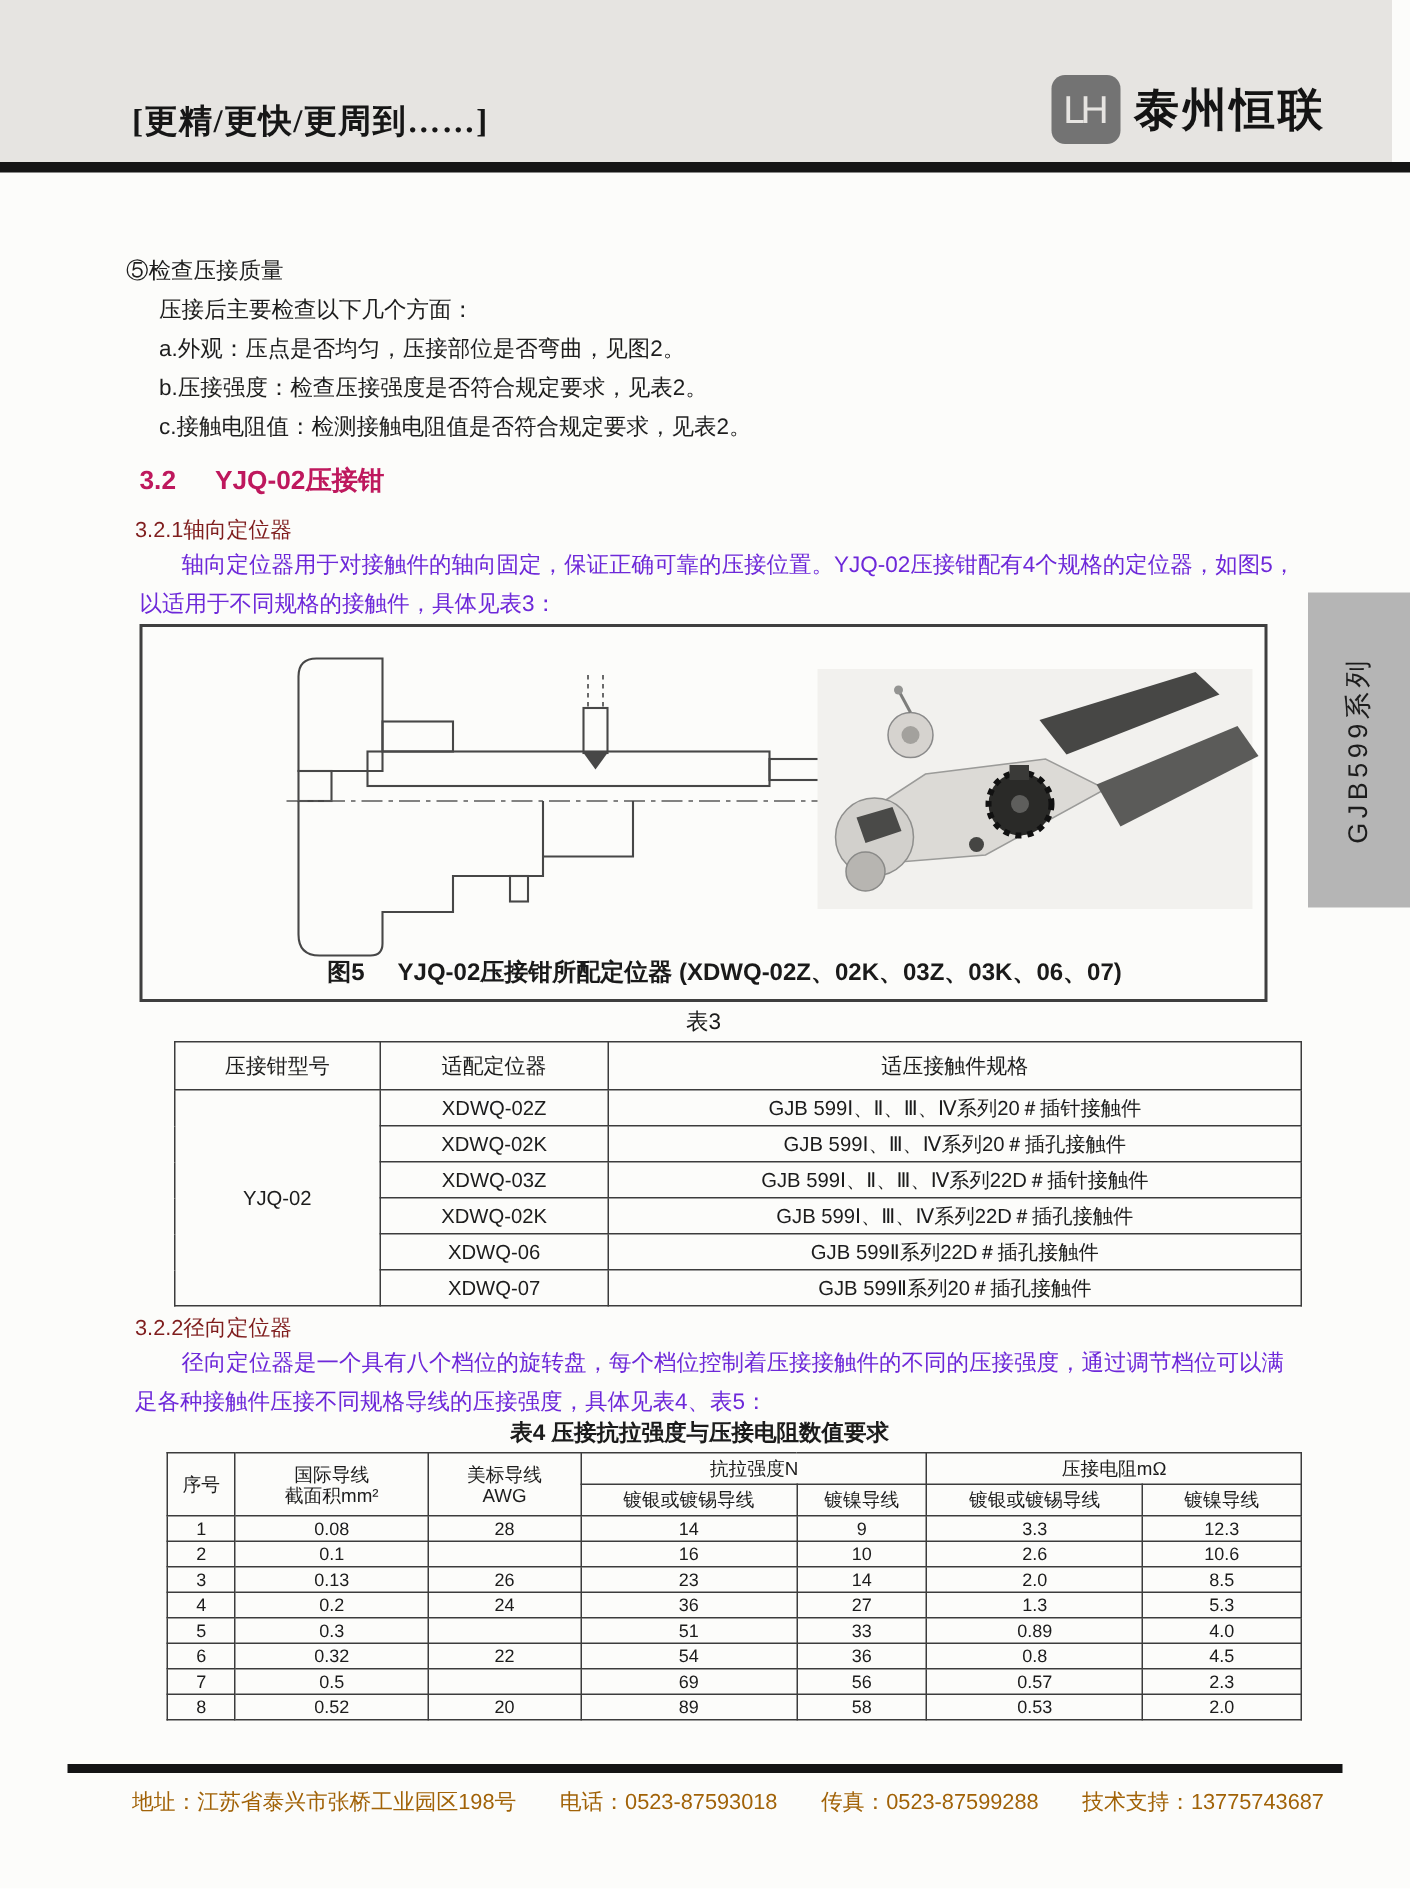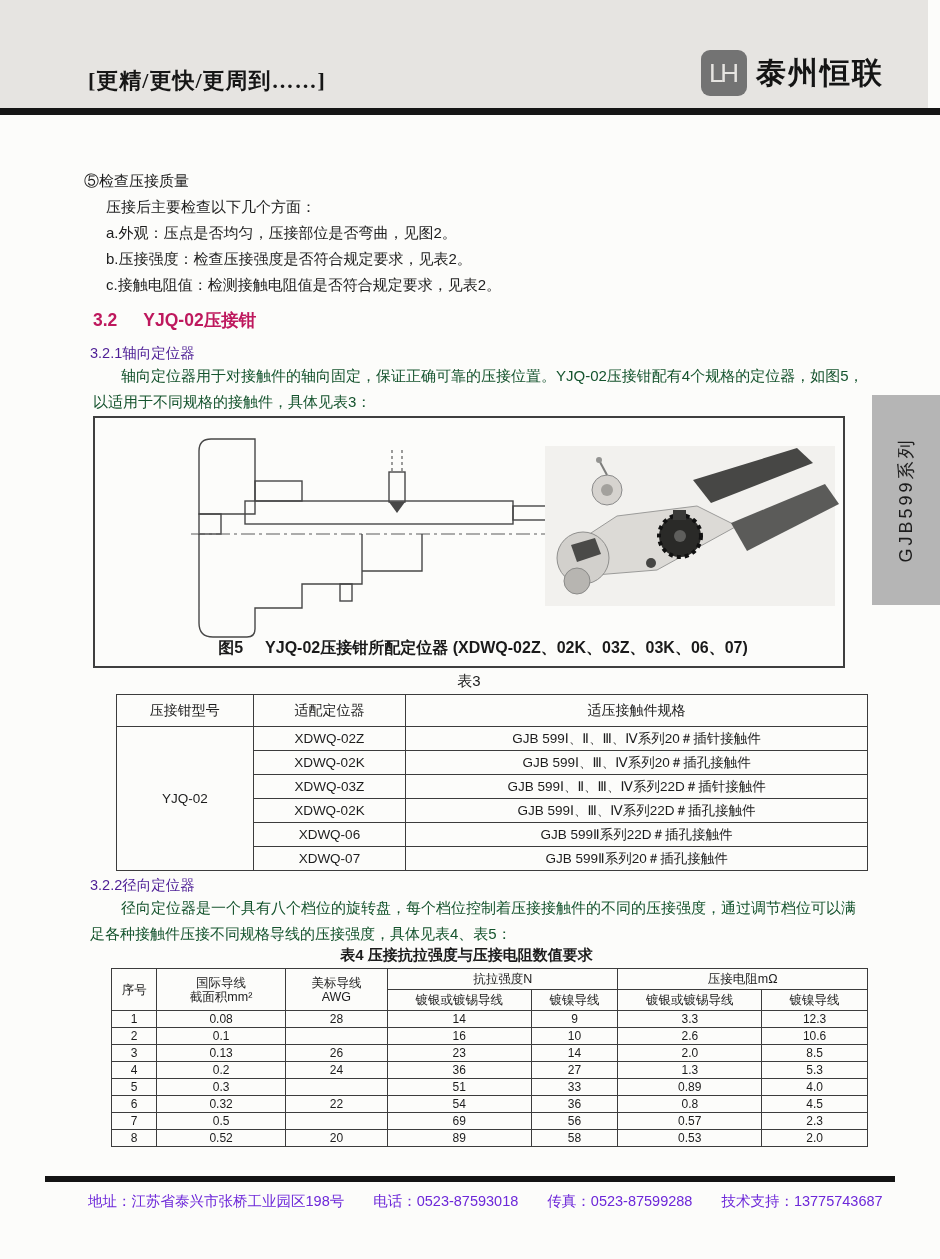--- a/index.html
+++ b/index.html
@@ -35,24 +35,24 @@
     transform:rotate(-90deg); white-space:nowrap;
     font-size:18px; letter-spacing:3px; color:#1c1c1c;
   }
 
   
   .txt { position:absolute; font-size:15px; line-height:26px; color:#1d1d1d; }
   .quality-block { left:84px; top:168px; }
   .quality-lead, .quality-items { padding-left:22px; }
   .sec-heading { position:absolute; left:93px; top:308px; font-size:17.5px; font-weight:bold; color:#be185d; }
   .sec-heading .sec-no { margin-right:26px; }
-  .sub-title { position:absolute; left:90px; font-size:14.5px; color:#4c1d95; }
+  .sub-title { position:absolute; left:90px; font-size:14.5px; color:#7f1d1d; }
   .sub1-title { top:344px; }
   .sub2-title { top:876px; }
-  .para { position:absolute; font-size:15px; color:#14532d; }
+  .para { position:absolute; font-size:15px; color:#6d28d9; }
   .p1a { left:121px; top:367px; }
   .p1b { left:93px;  top:393px;text-align:center; }
   .p2a { left:121px; top:899px; }
   .p2b { left:90px;  top:925px; }
 
   
   .figure-box {
     position:absolute; left:93px; top:416px; width:752px; height:252px;
     border:2px solid #3f3f3f; background:#fcfcfa;
   }
@@ -70,21 +70,21 @@
   td, th { border:1.5px solid #3c3c3c; text-align:center; vertical-align:middle; font-weight:normal; color:#1c1c1c; }
   .table3 { position:absolute; left:93px; top:694px; width:752px; font-size:13.5px; }
   .table3 th { height:32px; font-size:14px; }
   .table3 td { height:24px; }
   .table4 { position:absolute; left:88px; top:968px; width:757px; font-size:12px; }
   .table4 th { height:21px; font-size:12.5px; line-height:14px; }
   .table4 td { height:17px; }
 
   
   .footer-rule { position:absolute; left:45px; top:1176px; width:850px; height:6px; background:#141414; }
-  .footer-line { position:absolute; left:88px; top:1192px; display:flex; gap:29px; font-size:14.5px; color:#6d28d9; }
+  .footer-line { position:absolute; left:88px; top:1192px; display:flex; gap:29px; font-size:14.5px; color:#a16207; }
 
   svg .thin { stroke:#474747; stroke-width:1.4; fill:none; }
 </style>
 </head>
 <body>
 
 <div class="page">
 
   <div class="header">
     <div class="slogan">[更精/更快/更周到……]</div>

